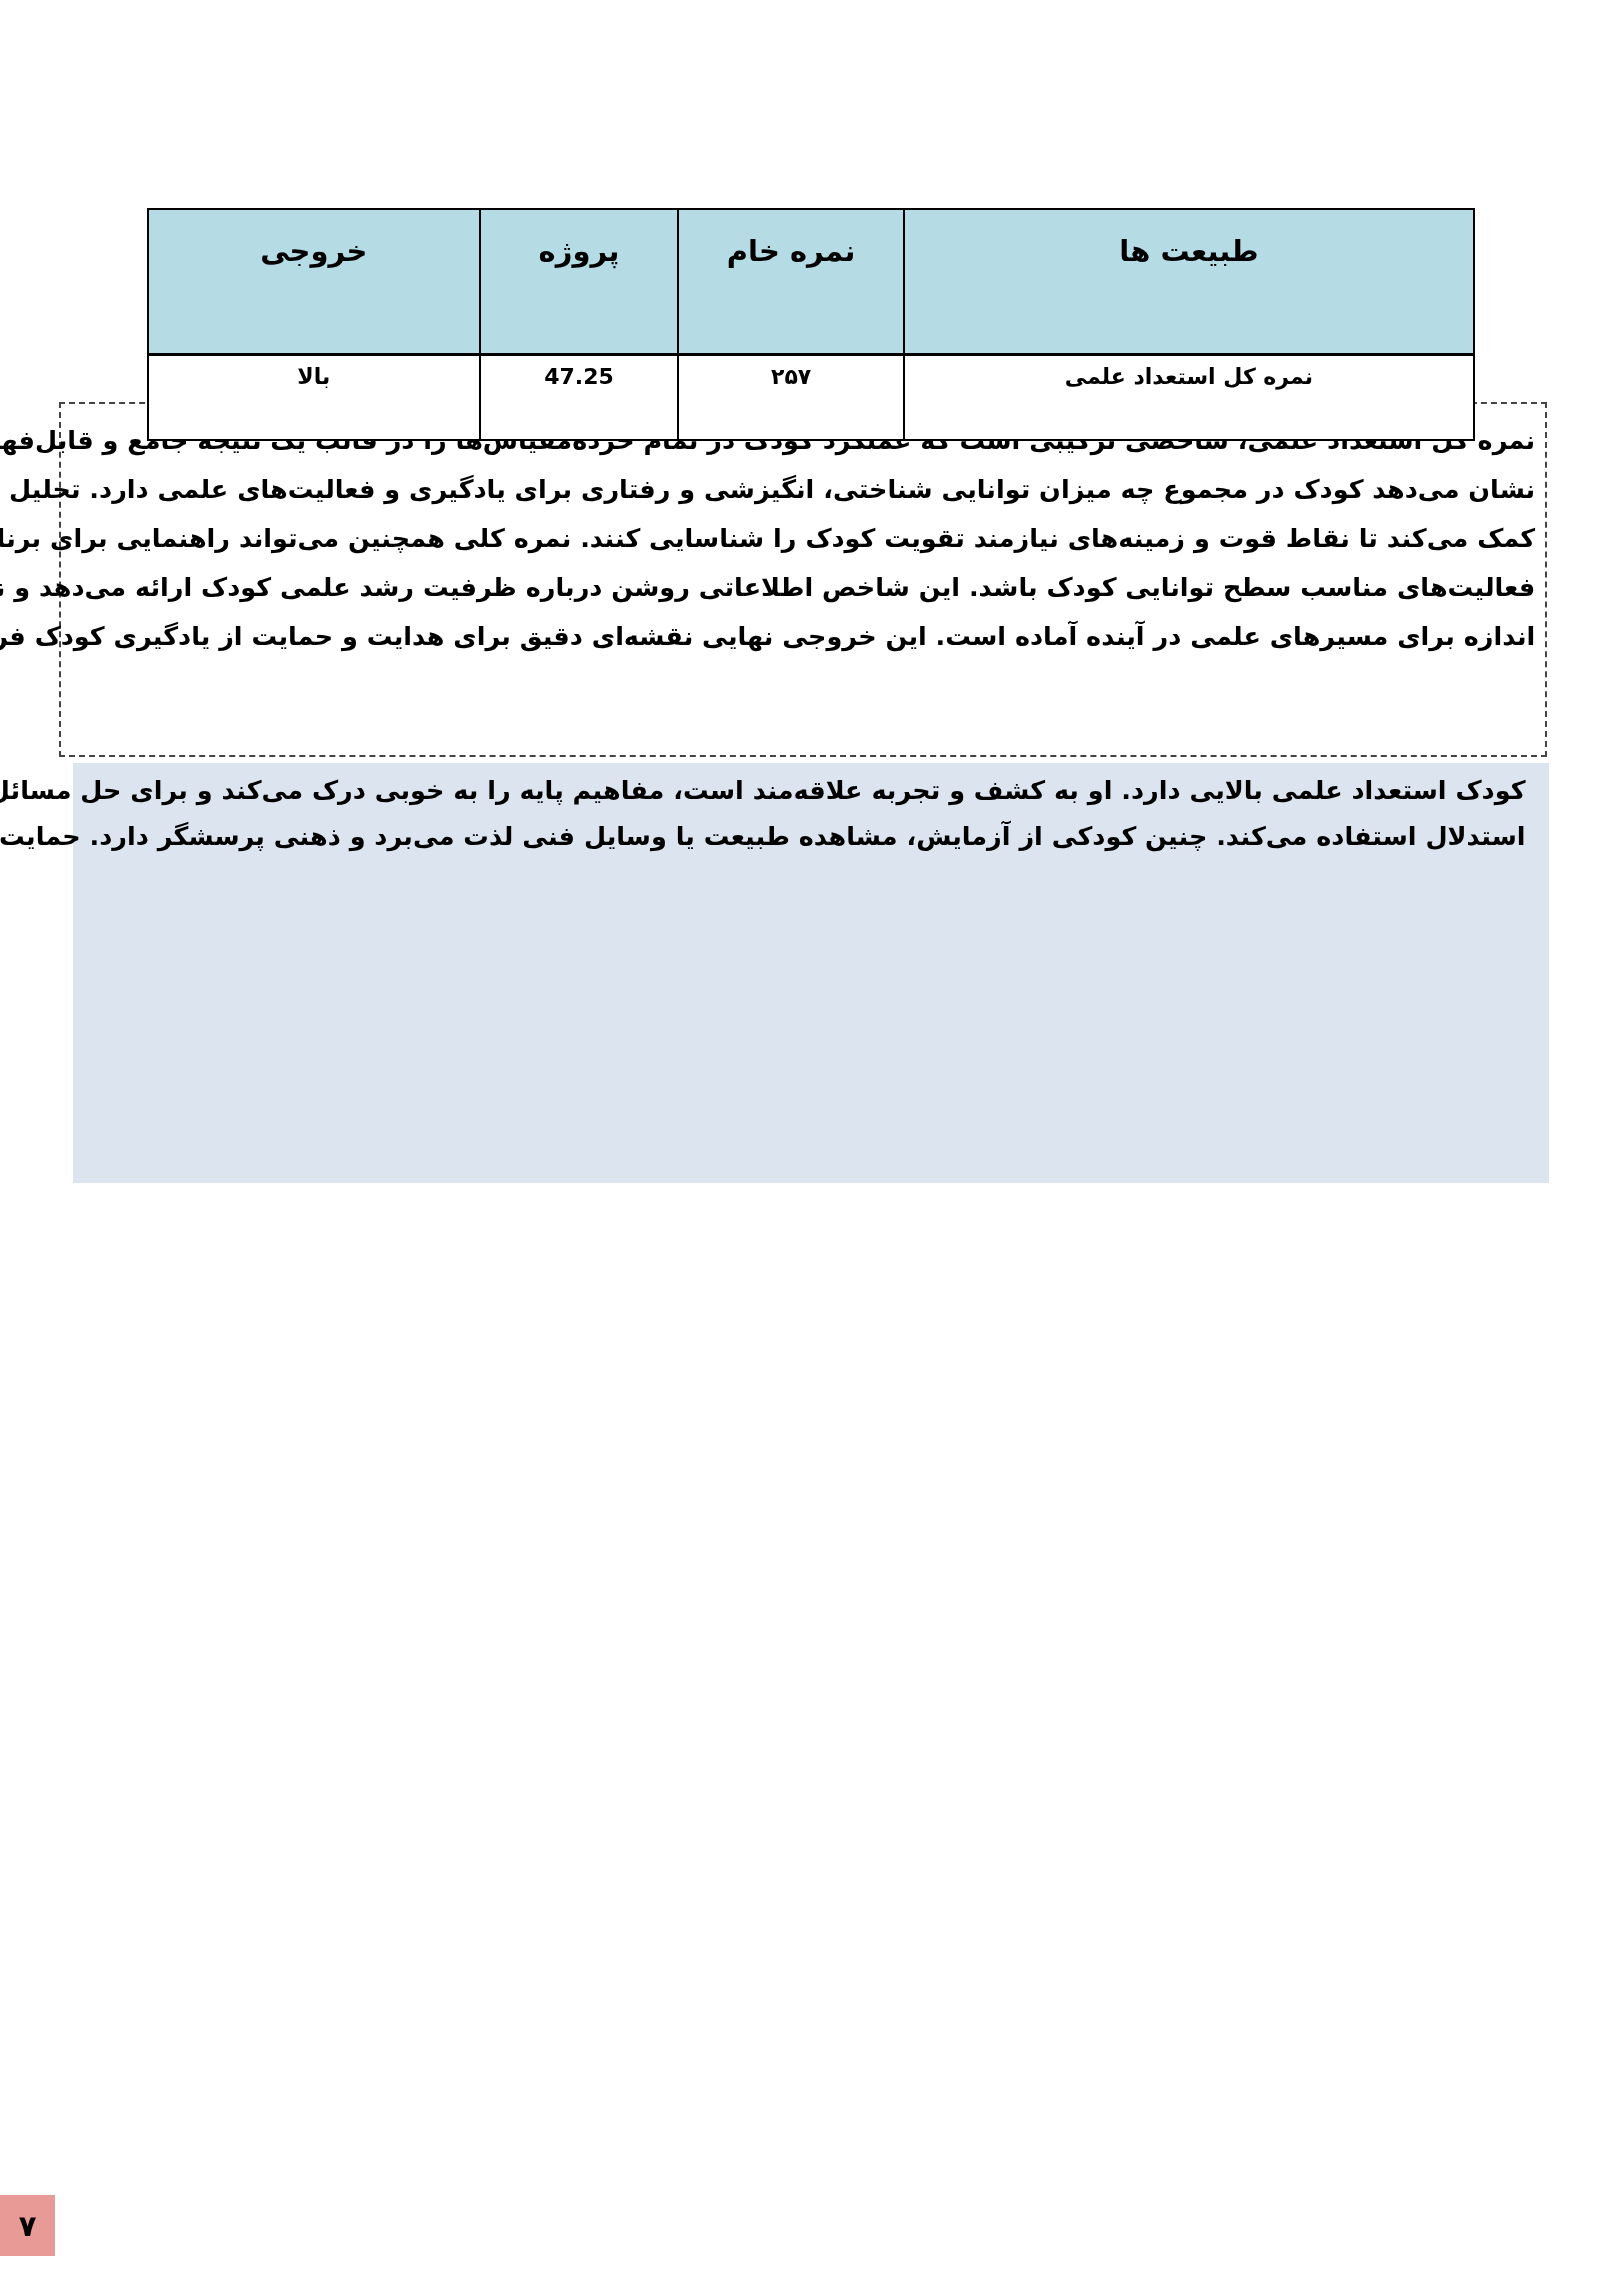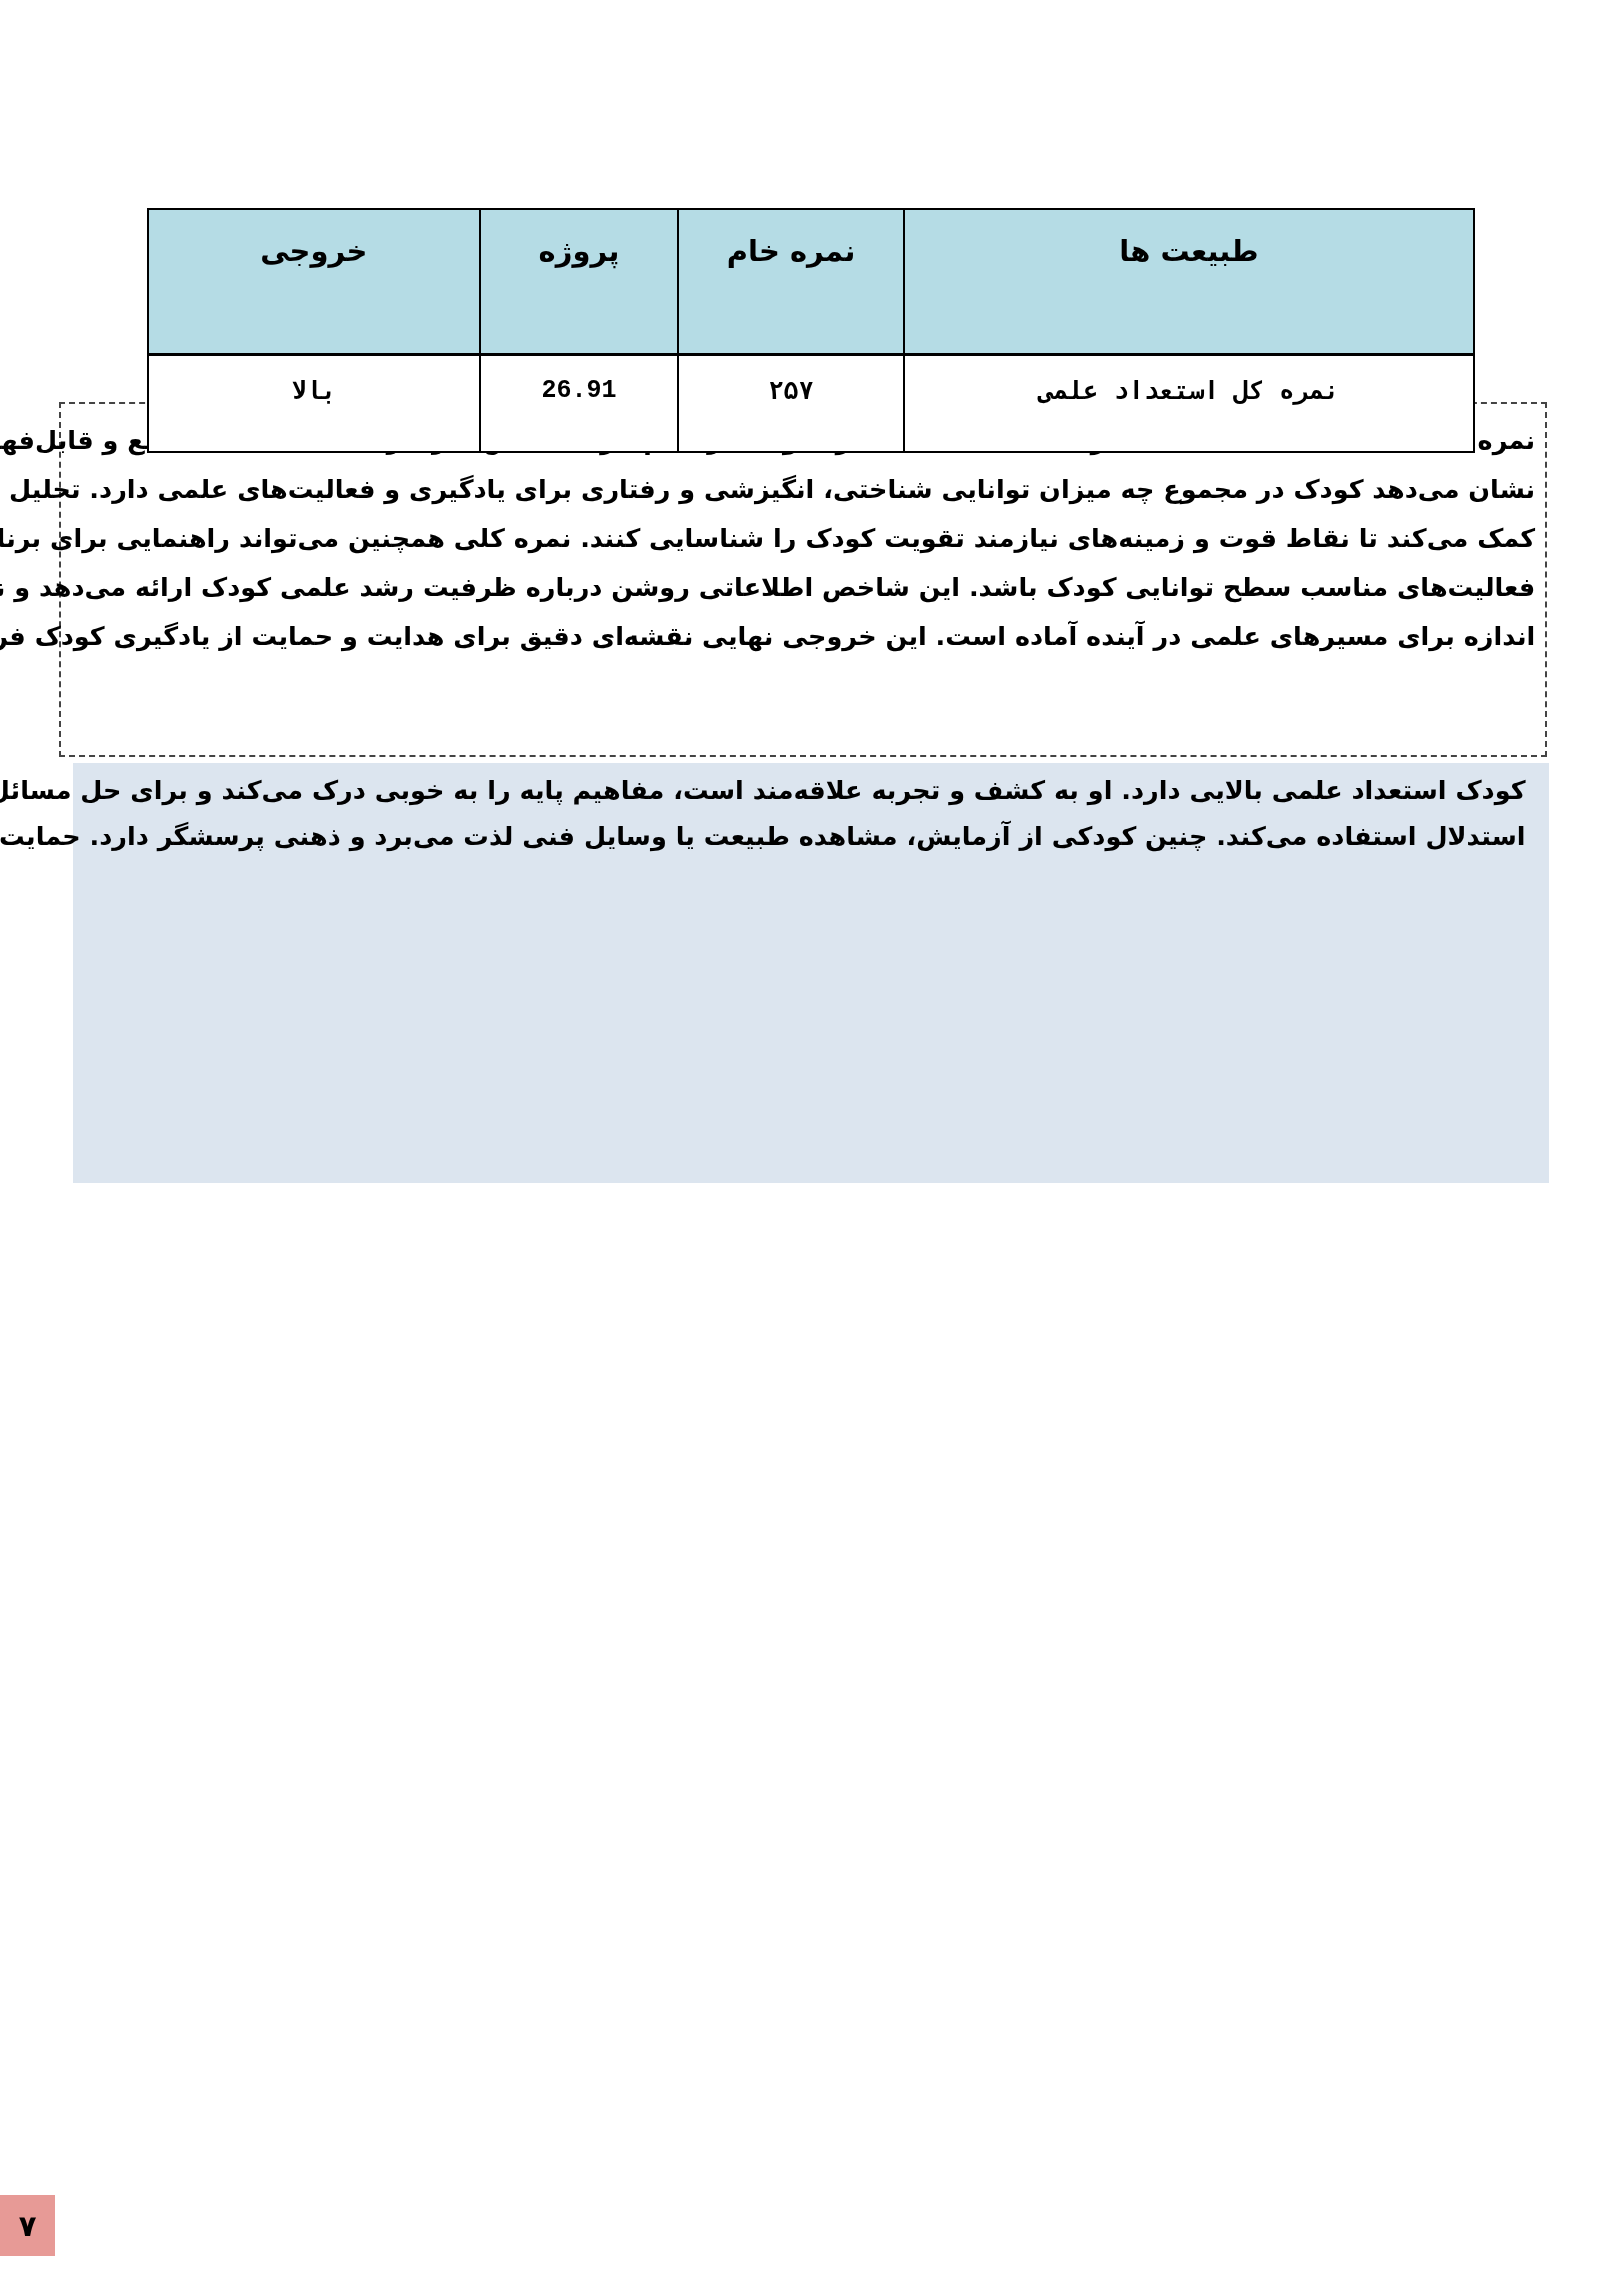--- a/index.html
+++ b/index.html
@@ -37,23 +37,22 @@
   .scores-table th{
     background:var(--table_header_bg);
     height:119px;
     font-size:29px;
     padding-top:23.5px;
   }
   .scores-table thead th{border-bottom:3.9px solid var(--border_color);}
   .scores-table td{
     background:var(--table_row_bg);
     height:75px;
-    font-size:25px;
-    padding-top:20px;
-    font-family:Liberation Mono, monospace;
+    font-size:22px;
+    padding-top:8px;
   }
   .scores-table{border:2.9px solid var(--border_color);}
   .col-var{width:43%;}
   .col-raw{width:17%;}
   .col-pct{width:15%;}
   .col-status{width:25%;}
   
   .description-box{
     position:absolute;
     left:59px;top:402px;width:1488px;height:355px;
@@ -134,21 +133,21 @@
         <th>طبیعت ها</th>
         <th>نمره خام</th>
         <th>پروژه</th>
         <th>خروجی</th>
       </tr>
     </thead>
     <tbody>
       <tr>
         <td>نمره کل استعداد علمی</td>
         <td>۲۵۷</td>
-        <td>26.91</td>
+        <td>47.25</td>
         <td>بالا</td>
       </tr>
     </tbody>
   </table>
 
   <div class="interpretation-box">
     <div class="line">کودک استعداد علمی بالایی دارد. او به کشف و تجربه علاقه‌مند است، مفاهیم پایه را به خوبی درک می‌کند و برای حل مسائل علمی از منطق و</div>
     <div class="line">استدلال استفاده می‌کند. چنین کودکی از آزمایش، مشاهده طبیعت یا وسایل فنی لذت می‌برد و ذهنی پرسشگر دارد. حمایت از او از طریق پروژه‌های</div>
   </div>
 

